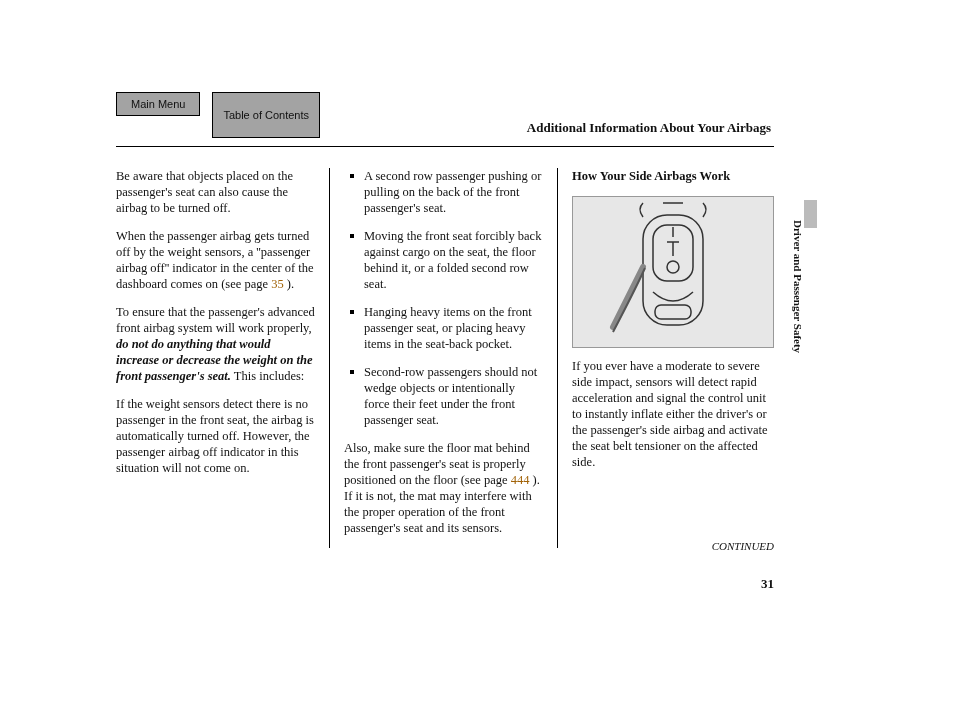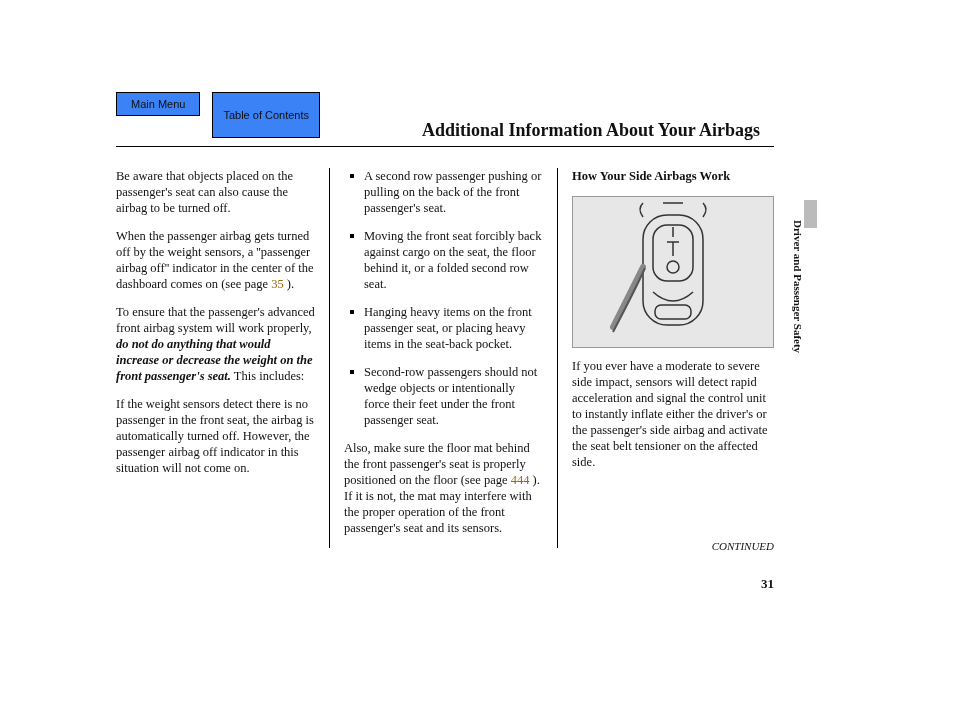--- a/index.html
+++ b/index.html
@@ -15,37 +15,37 @@
   }
   .nav-row {
     position: absolute;
     top: 92px;
     left: 116px;
     display: flex;
     gap: 12px;
   }
   .nav-btn {
     border: 1px solid #000;
-    background: #3b82f6;
+    background: #a3a3a3;
     font-family: Arial, sans-serif;
     font-size: 11px;
     padding: 2px 14px;
     height: 18px;
     display: flex;
     align-items: center;
     cursor: pointer;
   }
   .nav-btn.toc { padding: 13px 10px; }
   .page-title {
     position: absolute;
     top: 120px;
-    right: 194px;
+    right: 183px;
     font-family: Georgia, 'Times New Roman', serif;
     font-weight: bold;
-    font-size: 18px;
+    font-size: 13px;
   }
   .hr {
     position: absolute;
     top: 146px;
     left: 116px;
     right: 180px;
     border-top: 1px solid #000;
   }
   .cols {
     position: absolute;

